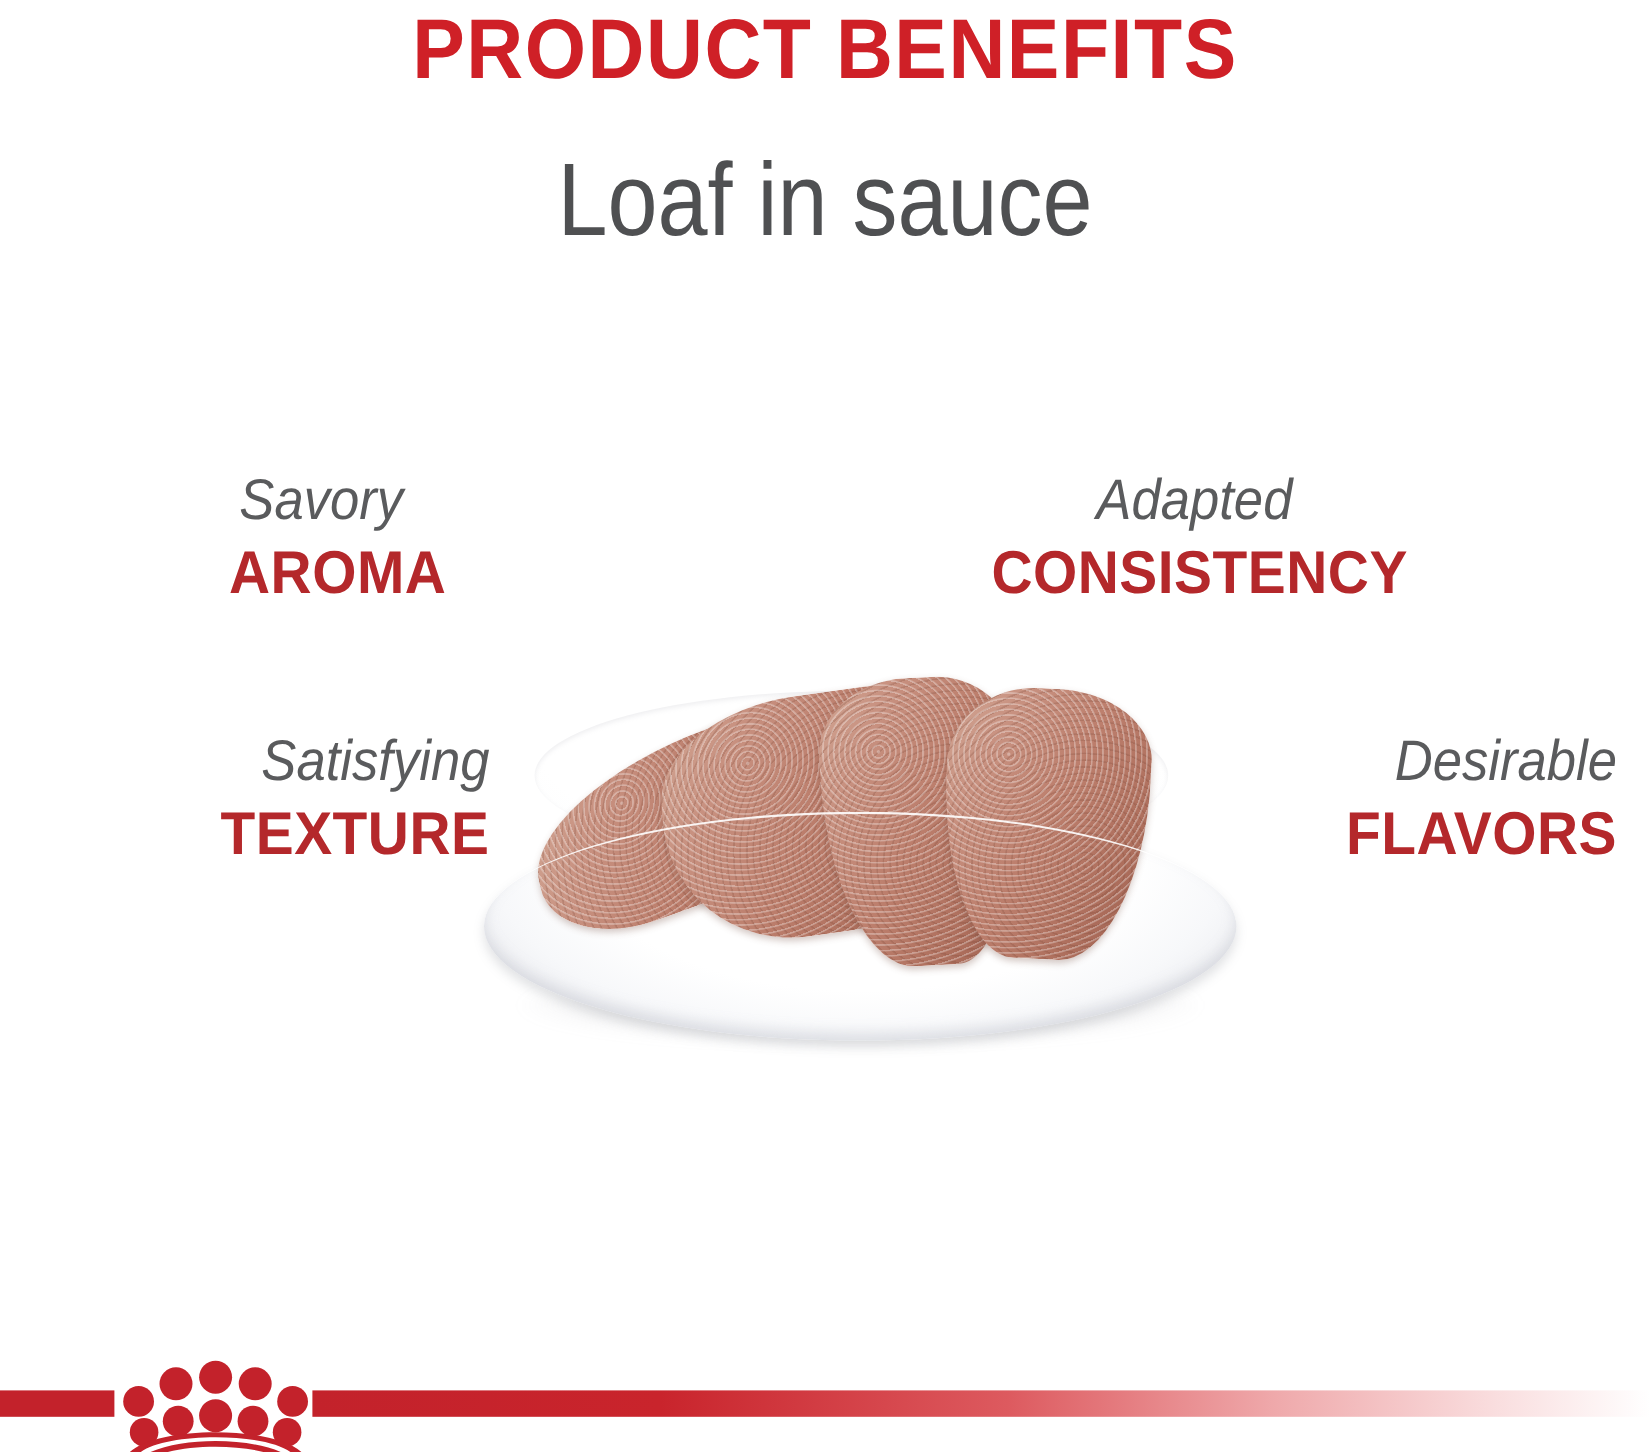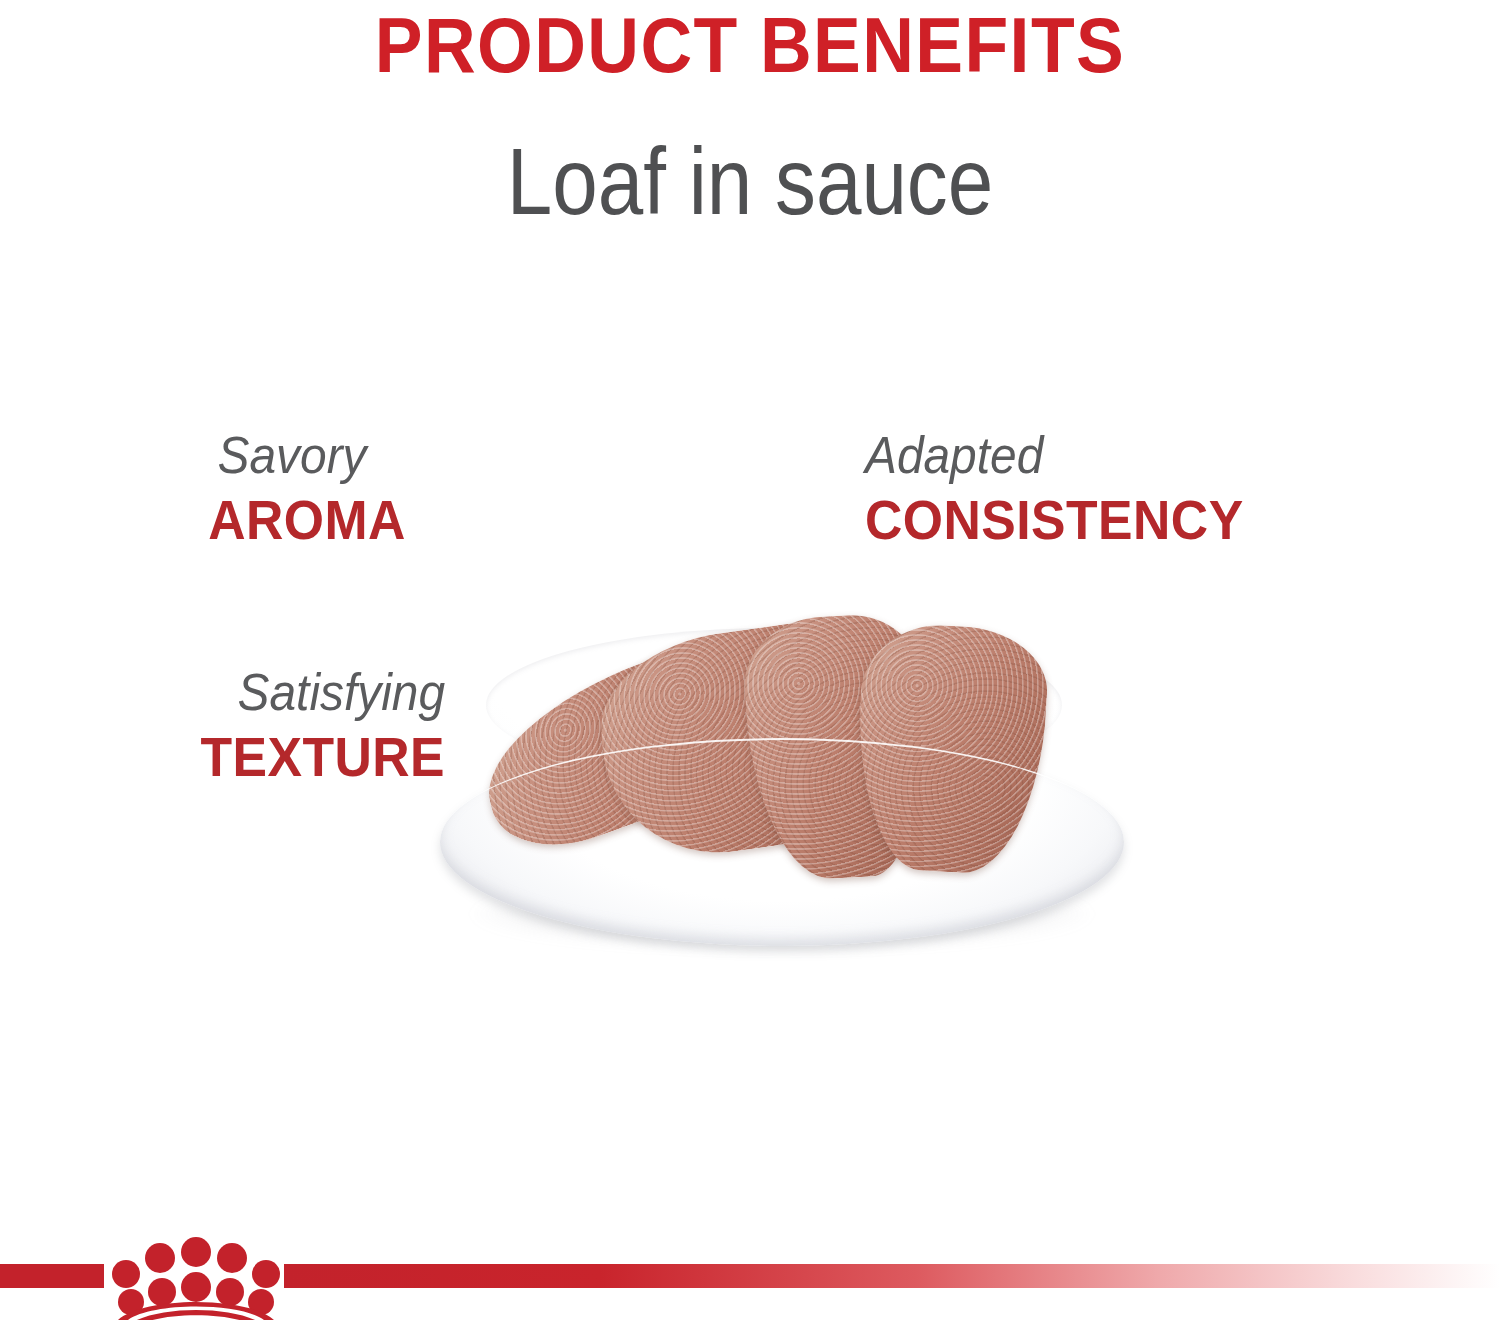--- a/index.html
+++ b/index.html
@@ -82,21 +82,21 @@
     transform: scaleX(0.94);
     display: block;
     padding-top: 4px;
   }
 
   
   .benefit-aroma       { left:  180px; top: 425px; text-align: left; }
   .benefit-aroma .adj  { transform-origin: right top; }
   .benefit-aroma .noun { transform-origin: right top; }
 
-  .benefit-consistency       { left: 865px; top: 425px; width: 480px; text-align: left; }
+  .benefit-consistency       { left: 865px; top: 425px; width: 480px; text-align: center; }
   .benefit-consistency .adj  { transform-origin: left top; }
   .benefit-consistency .noun { transform-origin: left top; }
 
   .benefit-texture       { left: -25px; top: 662px; text-align: right; }
   .benefit-texture .adj  { transform-origin: right top; }
   .benefit-texture .noun { transform-origin: right top; }
 
   .benefit-flavors       { left: 1000px; top: 662px; width: 470px; text-align: right; }
   .benefit-flavors .adj  { transform-origin: right top; }
   .benefit-flavors .noun { transform-origin: right top; }
@@ -240,20 +240,24 @@
   <div class="benefit benefit-consistency">
     <span class="adj">Adapted</span>
     <span class="noun">CONSISTENCY</span>
   </div>
 
   <div class="benefit benefit-texture">
     <span class="adj">Satisfying</span>
     <span class="noun">TEXTURE</span>
   </div>
 
+  <div class="benefit benefit-flavors">
+    <span class="adj">Desirable</span>
+    <span class="noun">FLAVORS</span>
+  </div>
 
   <div class="plate-wrap">
     <div class="plate-shadow"></div>
     <div class="plate"></div>
     <div class="plate-inner"></div>
     <div class="loaf loaf-1"></div>
     <div class="loaf loaf-2"></div>
     <div class="loaf loaf-3"></div>
     <div class="loaf loaf-4"></div>
     <div class="plate-rim-hi"></div>

